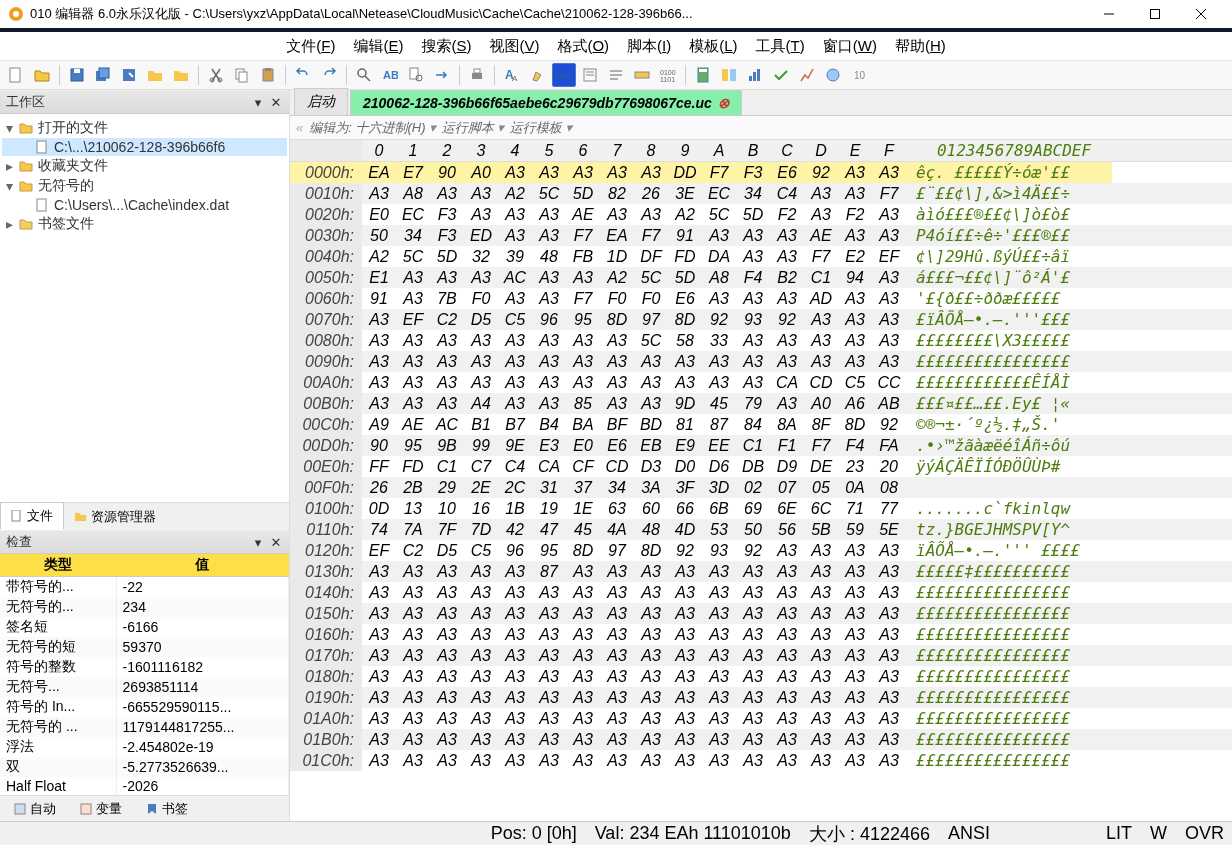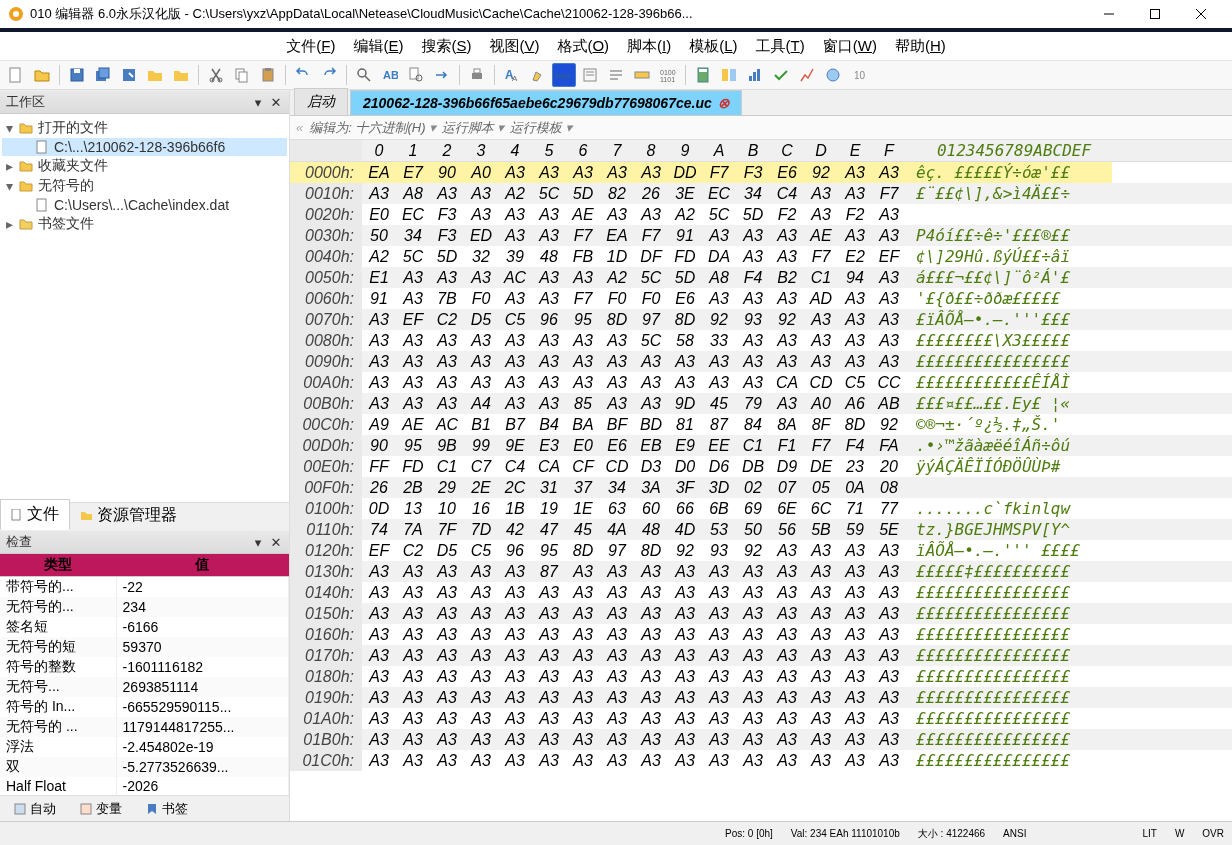--- a/index.html
+++ b/index.html
@@ -19,43 +19,43 @@
 .panel-head { height: 24px; background: linear-gradient(#e8e8e8,#dcdcdc); border-top: 1px solid #eee; border-bottom: 1px solid #ccc; display: flex; align-items: center; padding: 0 6px; font-size: 13px; color: #333; }
 .panel-head .spacer { flex: 1; }
 .panel-head .pbtn { width: 14px; height: 14px; margin-left: 4px; cursor: pointer; display:flex; align-items:center; justify-content:center; }
 .tree { flex: 1; padding: 4px 2px; overflow: auto; font-size: 14px; color: #333; }
 .tree .node { display: flex; align-items: center; padding: 1px 4px; white-space: nowrap; }
 .tree .node.sel { background: #cde8ff; }
 .tree .indent { display: inline-block; width: 16px; }
 .tree .twisty { width: 12px; display:inline-block; color:#666; }
 .tree .ficon { width: 16px; height:16px; margin-right: 4px; display:inline-flex; align-items:center; justify-content:center; }
 .tabs-small { height: 28px; display: flex; align-items: flex-end; background: #f0f0f0; border-top: 1px solid #ddd; }
-.tabs-small .tab { padding: 4px 10px; font-size: 16px; display:flex; align-items:center; gap:4px; border-top:1px solid transparent; border-left:1px solid transparent; border-right:1px solid transparent; }
+.tabs-small .tab { padding: 4px 10px; font-size: 13px; display:flex; align-items:center; gap:4px; border-top:1px solid transparent; border-left:1px solid transparent; border-right:1px solid transparent; }
 .tabs-small .tab.active { background:#fff; border-color:#ccc; border-bottom:1px solid #fff; }
 .insp-table { width: 100%; font-size: 14px; border-collapse: collapse; }
-.insp-table th { background:#be185d; border-bottom:1px solid #ccc; text-align:center; font-weight:bold; padding:2px 4px; }
+.insp-table th { background:#fde047; border-bottom:1px solid #ccc; text-align:center; font-weight:bold; padding:2px 4px; }
 .insp-table td { padding: 1px 6px; border-right: 1px solid #eee; }
 .insp-table tr:nth-child(even) td { background:#fafafa; }
 .right { flex: 1; display: flex; flex-direction: column; min-width: 0; font-style: italic; }
 .doctabs { height: 26px; display: flex; align-items: flex-end; background: #f0f0f0; border-bottom: 1px solid #ccc; padding-left: 4px; }
 .doctabs .tab { padding: 4px 12px; font-size: 14px; border: 1px solid #ccc; border-bottom: none; margin-right: 2px; background:#e5e5e5; display:flex; align-items:center; gap:6px; }
-.doctabs .tab.active { background:#7dd3fc; font-weight:bold; }
+.doctabs .tab.active { background:#86efac; font-weight:bold; }
 .doctabs .close { color:#c33; cursor:pointer; }
 .edittool { height: 24px; display:flex; align-items:center; background:#fafafa; border-bottom:1px solid #ddd; padding:0 6px; font-size:13px; color:#666; gap:6px; }
 .edittool .drop::after { content:" ▾"; color:#888; }
 .hexarea { flex:1; overflow:auto; font-family: Consolas, monospace; font-size:16px; line-height: 21px; color:#000; position:relative; }
 .hexhead { display:flex; background:#f0f0f0; border-bottom:1px solid #ddd; position:sticky; top:0; }
 .hexhead div { text-align:center; }
 .hexrow { display:flex;align-items:flex-end; }
 .hexrow:nth-child(even) { background:#f1f1f1; }
 .offcol { width: 72px; text-align:right; padding-right:8px; color:#444; background:#eaeaea; }
 .bytecol { width: 34px; text-align:center; }
 .asccol { width: 206px; padding-left:10px; color:#4d7c0f; white-space:pre; font-family: Consolas, monospace; }
 .hexrow.hlrow .bytecol, .hexrow.hlrow .asccol, .hexrow.hlrow .offcol { background:#fff3a6; }
-.statusbar { height: 24px; background:#f0f0f0; border-top:1px solid #ccc; display:flex; align-items:center; font-size:10px; color:#000; padding:0 8px; gap:18px; }
+.statusbar { height: 24px; background:#f0f0f0; border-top:1px solid #ccc; display:flex; align-items:center; font-size:18px; color:#000; padding:0 8px; gap:18px; }
 .statusbar .grow { flex:1; }
 .botbar { height: 26px; display:flex; align-items:center; background:#f0f0f0; border-top:1px solid #ddd; gap:8px; padding:0 6px; font-size:13px; }
 .botbar .btab { display:flex; align-items:center; gap:4px; padding:3px 8px;text-align:right; }
 svg { display:block; }
 </style>
 </head>
 <body>
 
 <div class="titlebar">
   <span class="icon">
@@ -546,20 +546,21 @@
             <div class="bytecol">AE</div>
             <div class="bytecol">A3</div>
             <div class="bytecol">A3</div>
             <div class="bytecol">A2</div>
             <div class="bytecol">5C</div>
             <div class="bytecol">5D</div>
             <div class="bytecol">F2</div>
             <div class="bytecol">A3</div>
             <div class="bytecol">F2</div>
             <div class="bytecol">A3</div>
+            <div class="asccol">àìó£££®££¢\]ò£ò£</div>
           </div>
           <div class="hexrow">
             <div class="offcol">0030h:</div>
             <div class="bytecol">50</div>
             <div class="bytecol">34</div>
             <div class="bytecol">F3</div>
             <div class="bytecol">ED</div>
             <div class="bytecol">A3</div>
             <div class="bytecol">A3</div>
             <div class="bytecol">F7</div>

